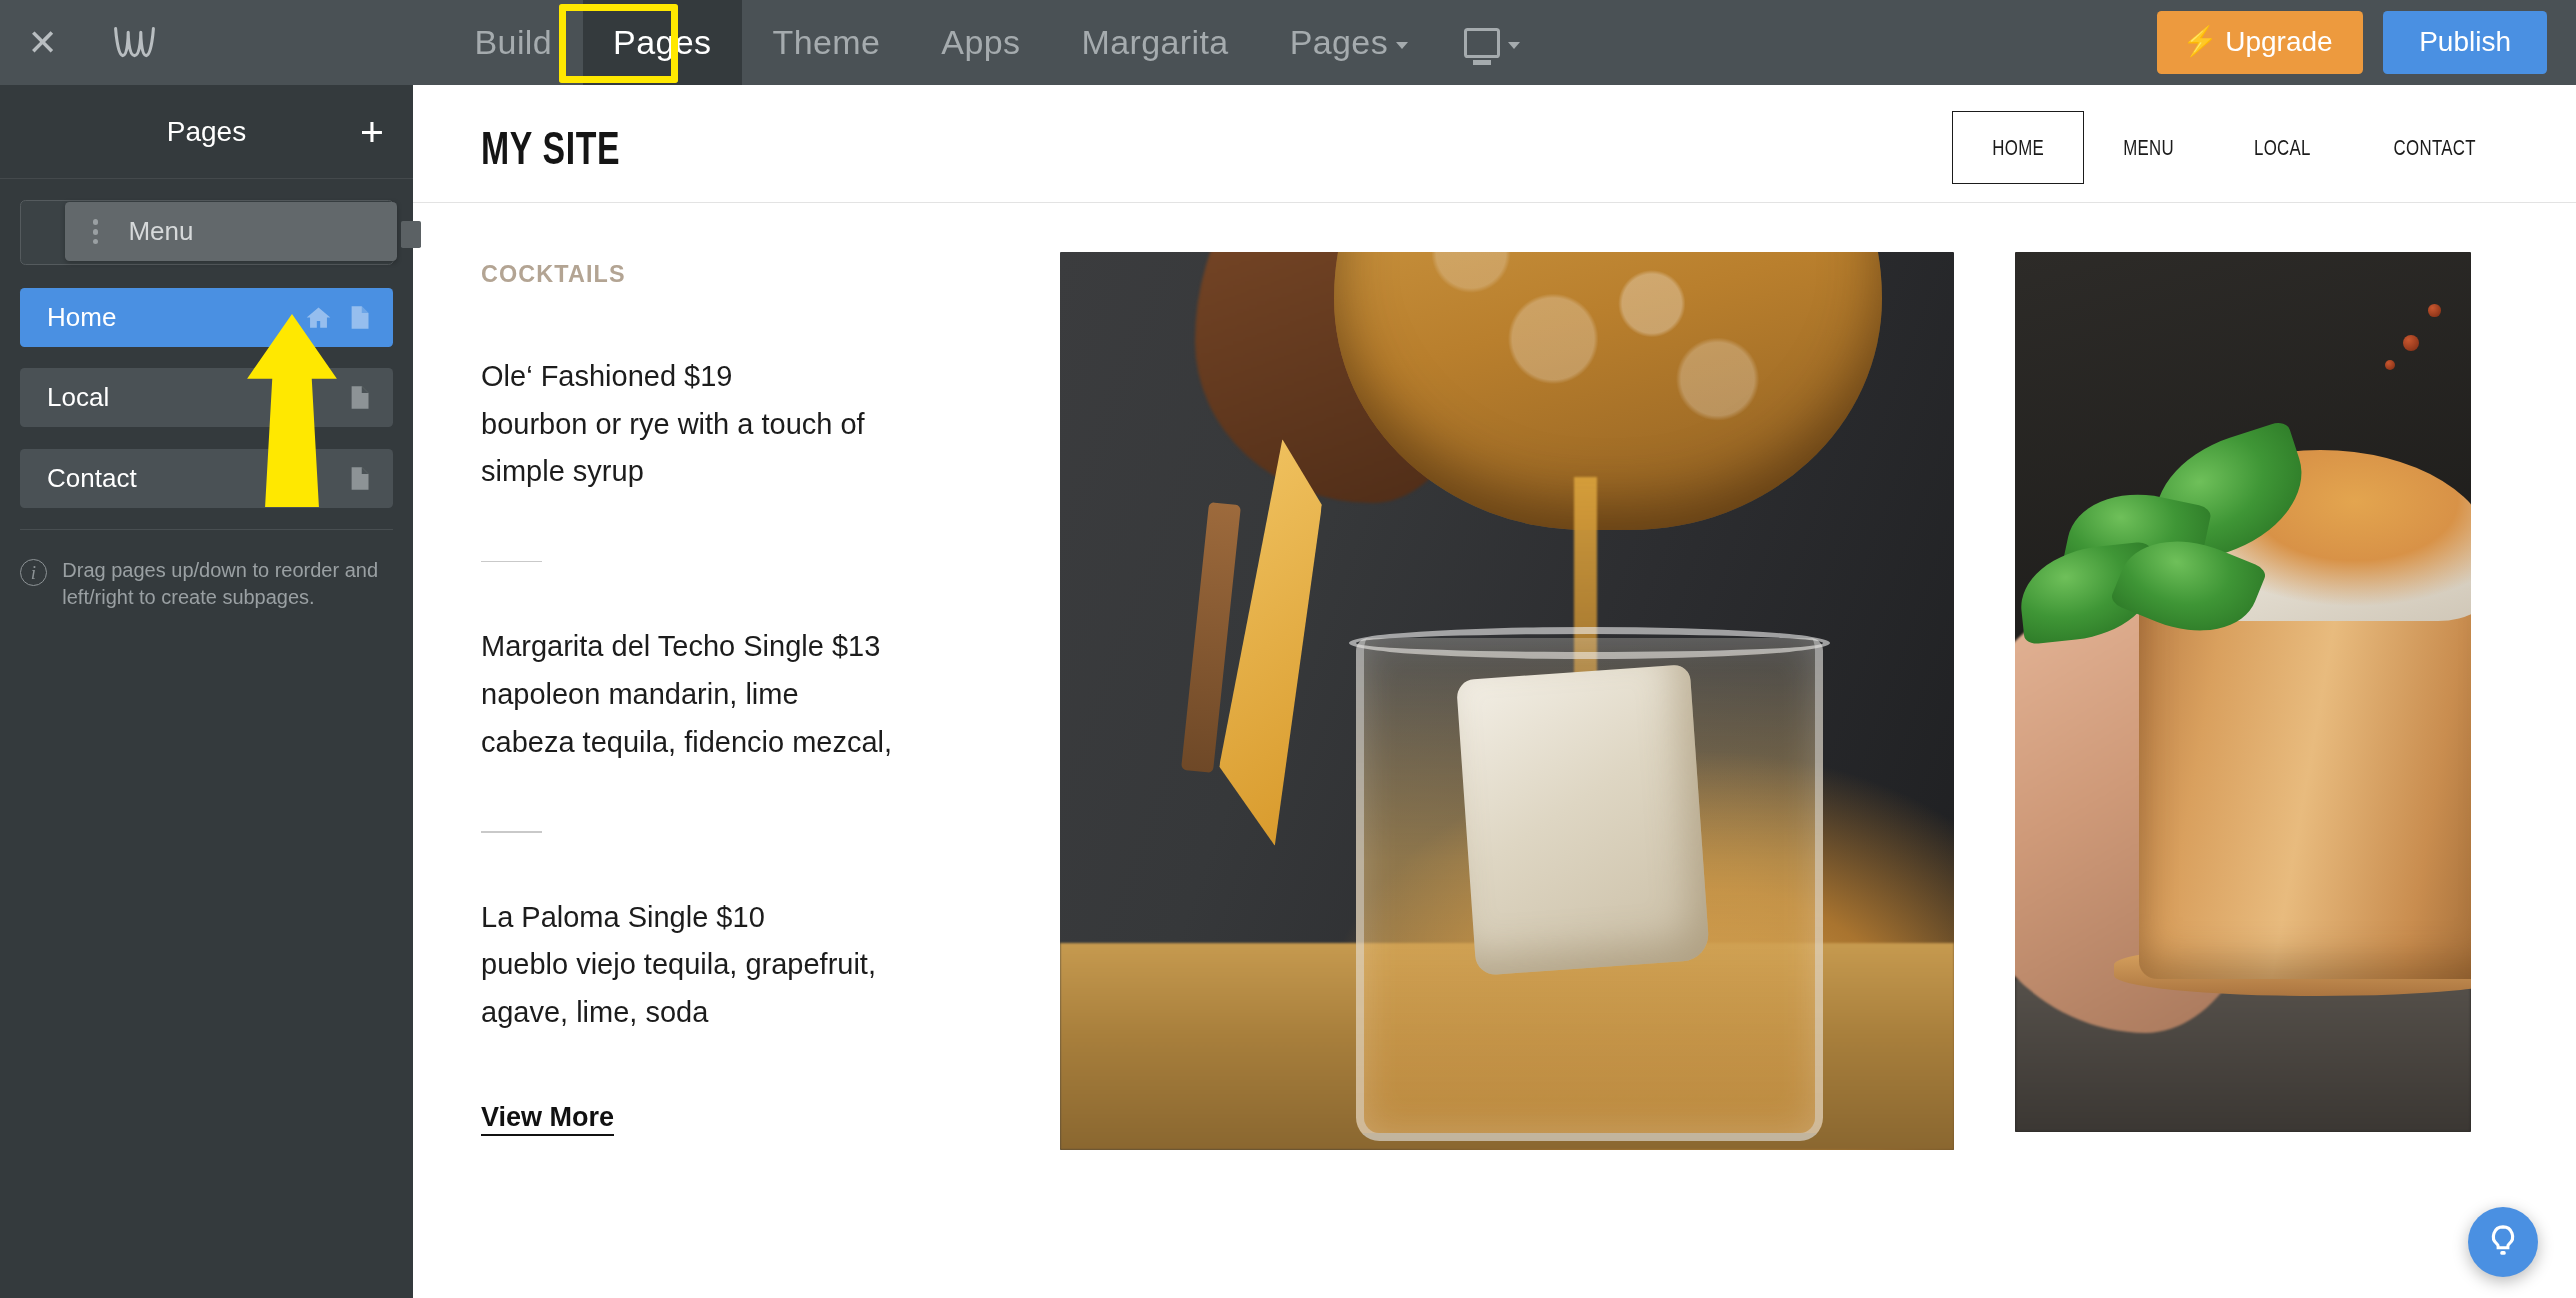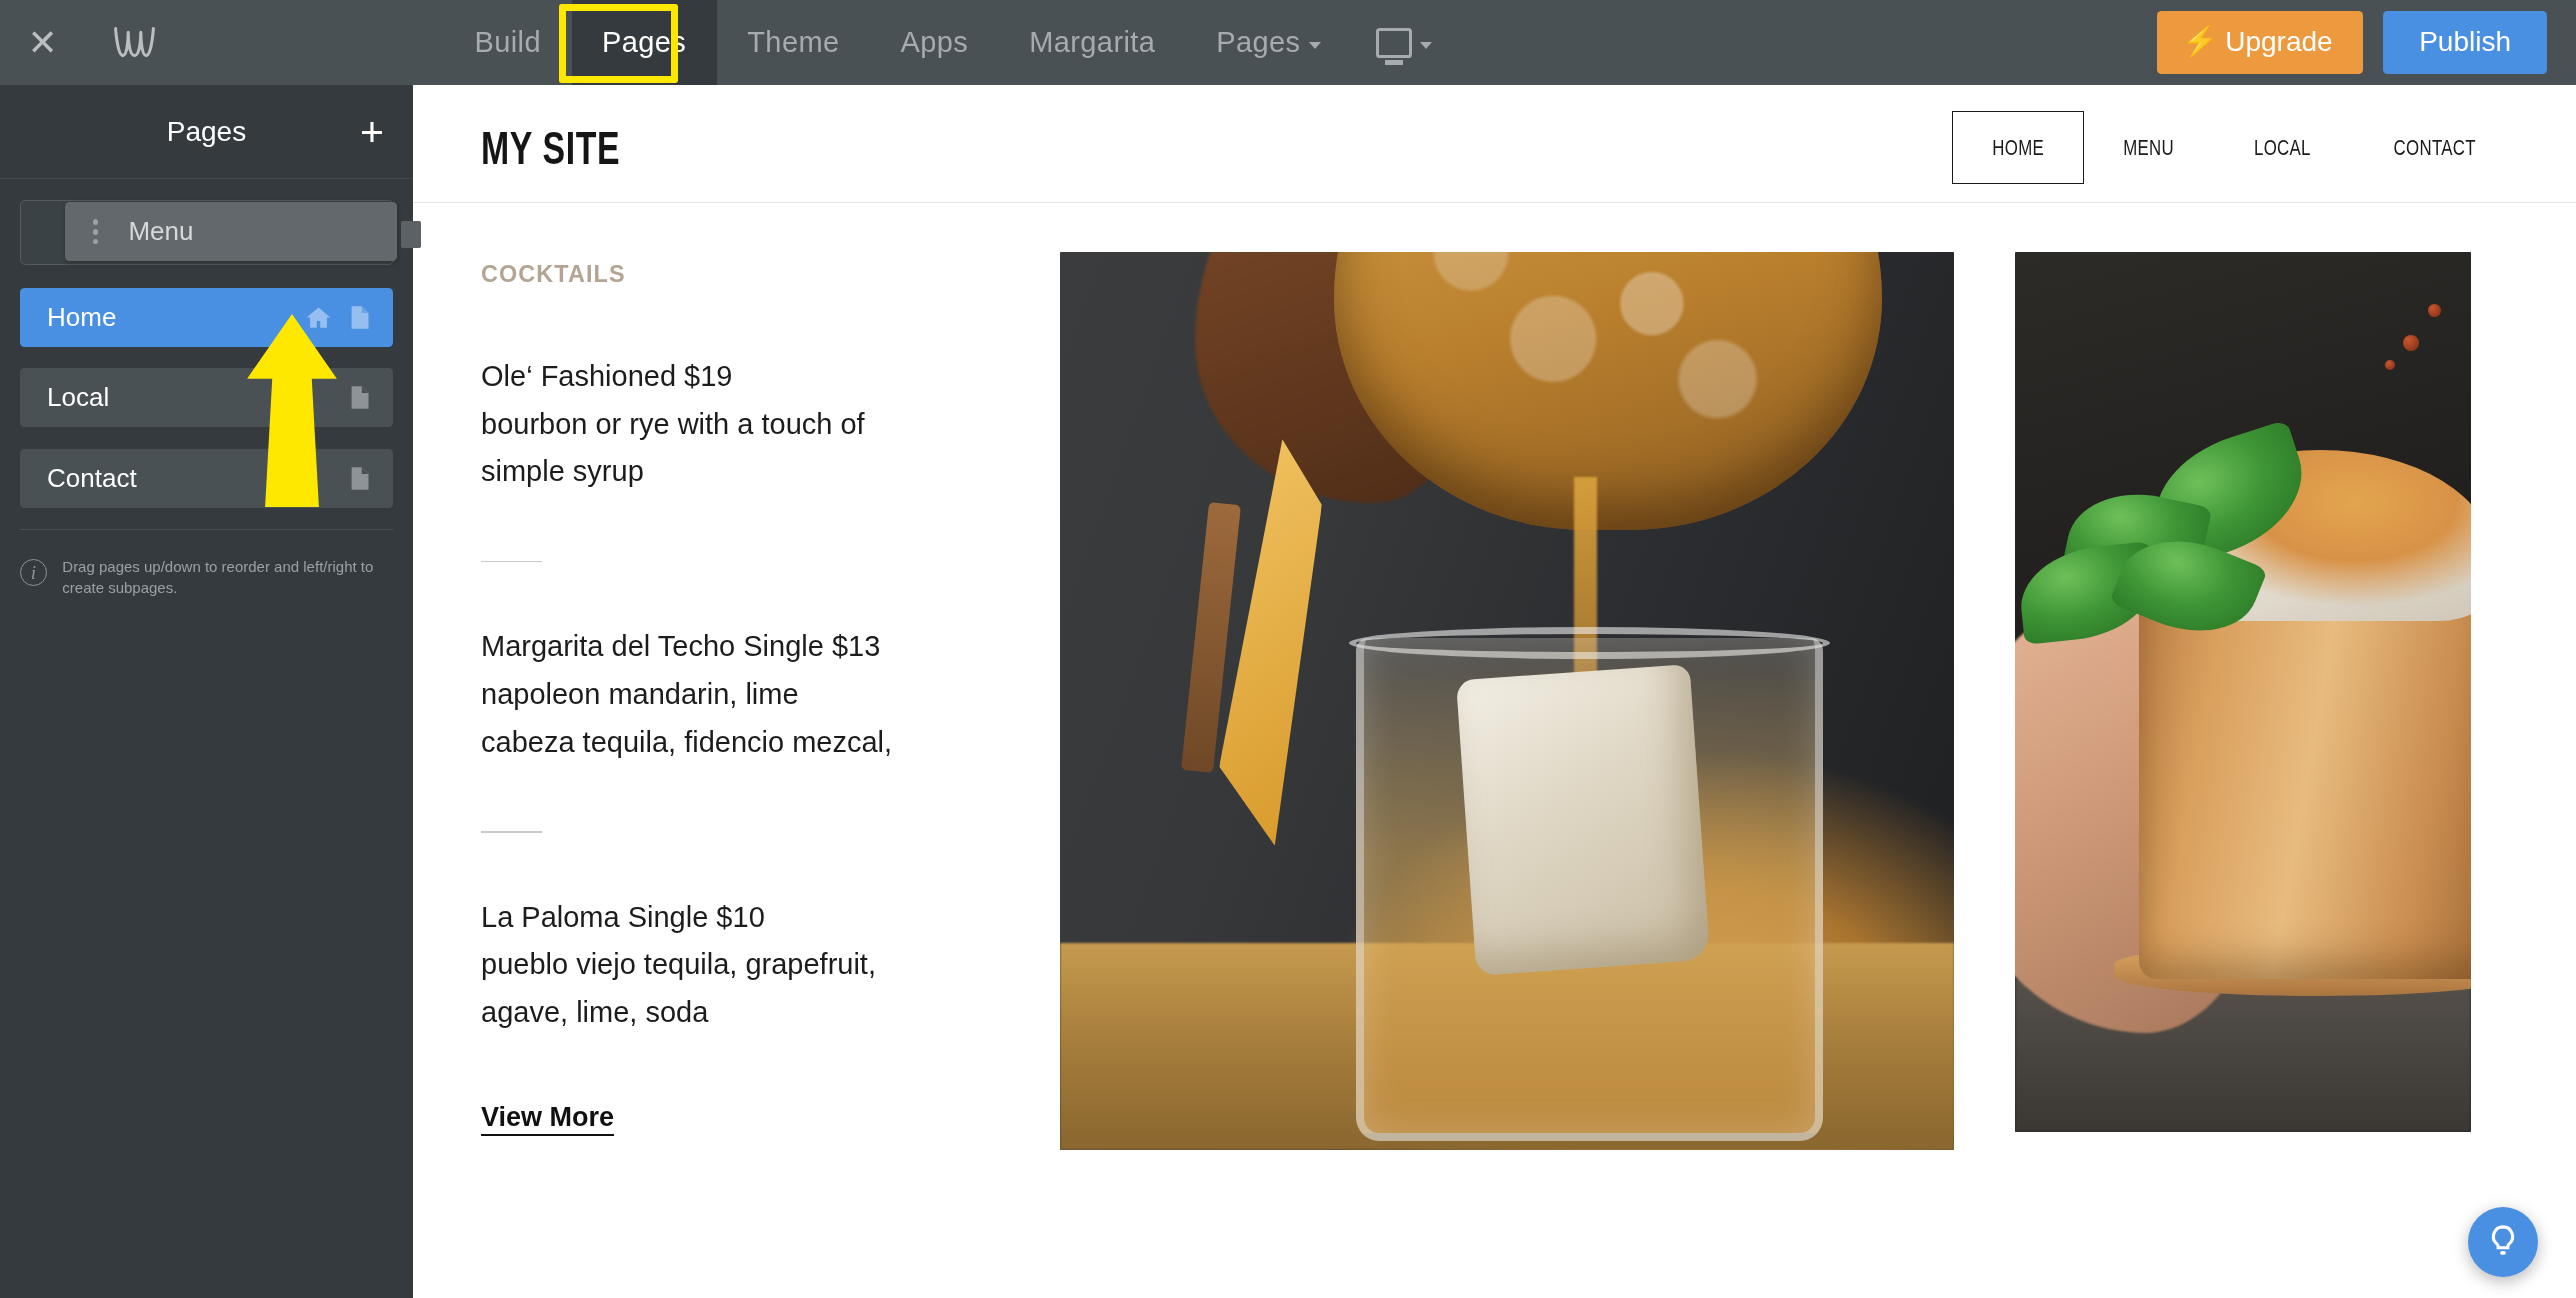--- a/index.html
+++ b/index.html
@@ -35,21 +35,21 @@
     display: flex; align-items: center;
     margin-left: 260px;
     height: 85px;
   }
   .nav-tab {
     position: relative;
     padding: 0 30.5px;
     height: 85px;
     display: flex; align-items: center; justify-content: center;
     color: #a5abae;
-    font-size: 29px;
+    font-size: 34px;
     letter-spacing: 0.4px;
     cursor: pointer;
     white-space: nowrap;
   }
   .nav-tab.active {
     color: #ffffff;
     background: #343a3d;
   }
   .nav-tab .caret {
     display: inline-block;
@@ -222,21 +222,21 @@
     border-radius: 50%;
     color: #8d9396;
     font-size: 19px;
     font-style: italic;
     font-family: "Liberation Serif", serif;
     display: flex; align-items: center; justify-content: center;
     margin-top: 1.8px;
   }
   .hint-text {
     color: #9aa0a3;
-    font-size: 15px;
+    font-size: 20px;
     line-height: 1.35;
   }
 
   
   .arrow-annot {
     position: absolute;
     left: 238px; top: 229px;
     width: 108px; height: 193px;
     z-index: 45;
     pointer-events: none;

